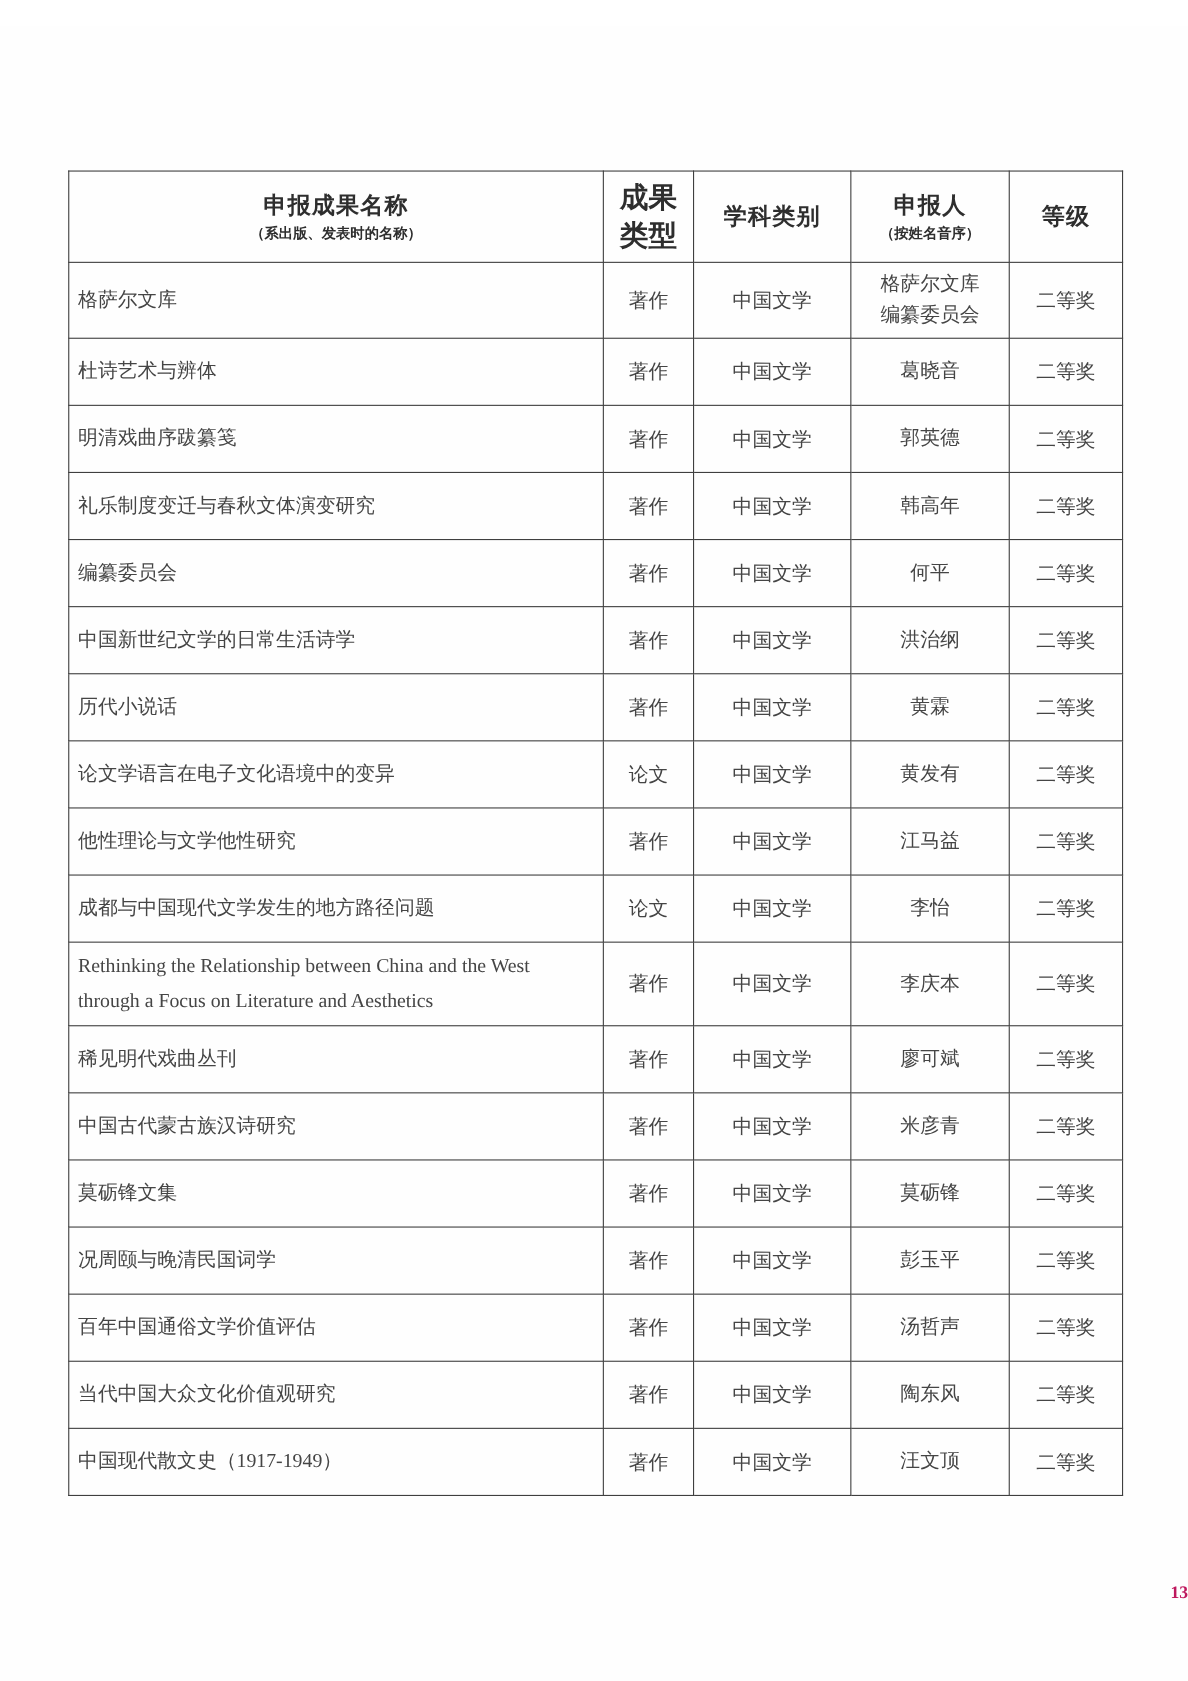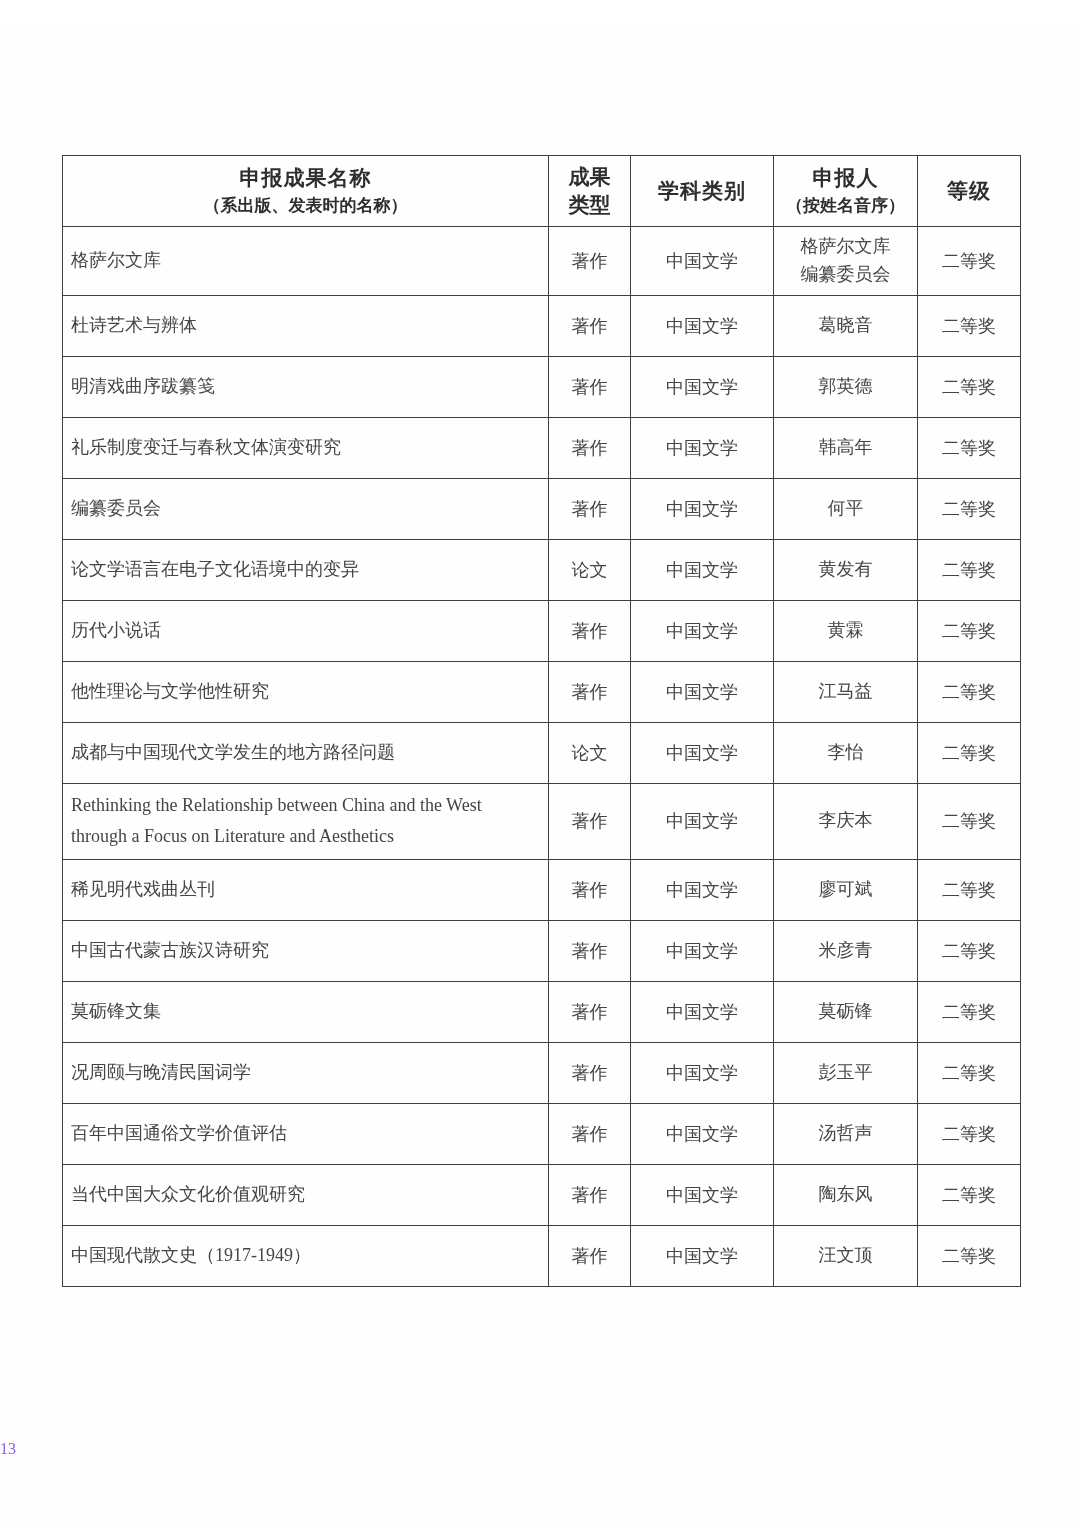--- a/index.html
+++ b/index.html
@@ -37,43 +37,44 @@
     vertical-align: middle;
   }
   thead th {
     font-weight: bold;
     color: #2e2e2e;
     text-align: center;
     height: 58px;
     line-height: 1.35;
   }
   .hdr-main { display: block; font-size: 21px; letter-spacing: 1px; }
-  .hdr-sub  { display: block; font-size: 17px; margin-top: 2px; }
-  .hdr-line { display: block; font-size: 21px; }
+  .hdr-sub  { display: block; font-size: 13px; margin-top: 2px; }
+  .hdr-line { display: block; font-size: 26px; }
 
   tbody td { font-size: 18px; color: #454545; }
   tbody tr { height: 61px; }
   td.cell-name {
     text-align: left;
     padding-left: 13px;
     line-height: 1.75;
   }
   td.cell-type, td.cell-cat, td.cell-app, td.cell-grade {
     text-align: center;
   }
   td.cell-app { white-space: pre-line; line-height: 1.55; }
 
   .page-number {
     position: absolute;
     top: 1416px;
     left: 0;
     width: 100%;
-    text-align: left;
+    text-align: right;
     font-size: 16px;
-    color: #8b5cf6;
+    color: #be185d;
+    font-weight: bold;
   }
 </style>
 </head>
 <body>
 
 <div class="page">
 
   <table class="awards">
     <colgroup>
       <col class="c-name">
@@ -139,38 +140,45 @@
     </tr>
 
     <tr>
       <td class="cell-name">编纂委员会</td>
       <td class="cell-type">著作</td>
       <td class="cell-cat">中国文学</td>
       <td class="cell-app">何平</td>
       <td class="cell-grade">二等奖</td>
     </tr>
 
+    <tr>
+      <td class="cell-name">中国新世纪文学的日常生活诗学</td>
+      <td class="cell-type">著作</td>
+      <td class="cell-cat">中国文学</td>
+      <td class="cell-app">洪治纲</td>
+      <td class="cell-grade">二等奖</td>
+    </tr>
+
+    <tr>
+      <td class="cell-name">历代小说话</td>
+      <td class="cell-type">著作</td>
+      <td class="cell-cat">中国文学</td>
+      <td class="cell-app">黄霖</td>
+      <td class="cell-grade">二等奖</td>
+    </tr>
 
     <tr>
       <td class="cell-name">论文学语言在电子文化语境中的变异</td>
       <td class="cell-type">论文</td>
       <td class="cell-cat">中国文学</td>
       <td class="cell-app">黄发有</td>
       <td class="cell-grade">二等奖</td>
     </tr>
 
     <tr>
-      <td class="cell-name">历代小说话</td>
-      <td class="cell-type">著作</td>
-      <td class="cell-cat">中国文学</td>
-      <td class="cell-app">黄霖</td>
-      <td class="cell-grade">二等奖</td>
-    </tr>
-
-    <tr>
       <td class="cell-name">他性理论与文学他性研究</td>
       <td class="cell-type">著作</td>
       <td class="cell-cat">中国文学</td>
       <td class="cell-app">江马益</td>
       <td class="cell-grade">二等奖</td>
     </tr>
 
     <tr>
       <td class="cell-name">成都与中国现代文学发生的地方路径问题</td>
       <td class="cell-type">论文</td>

